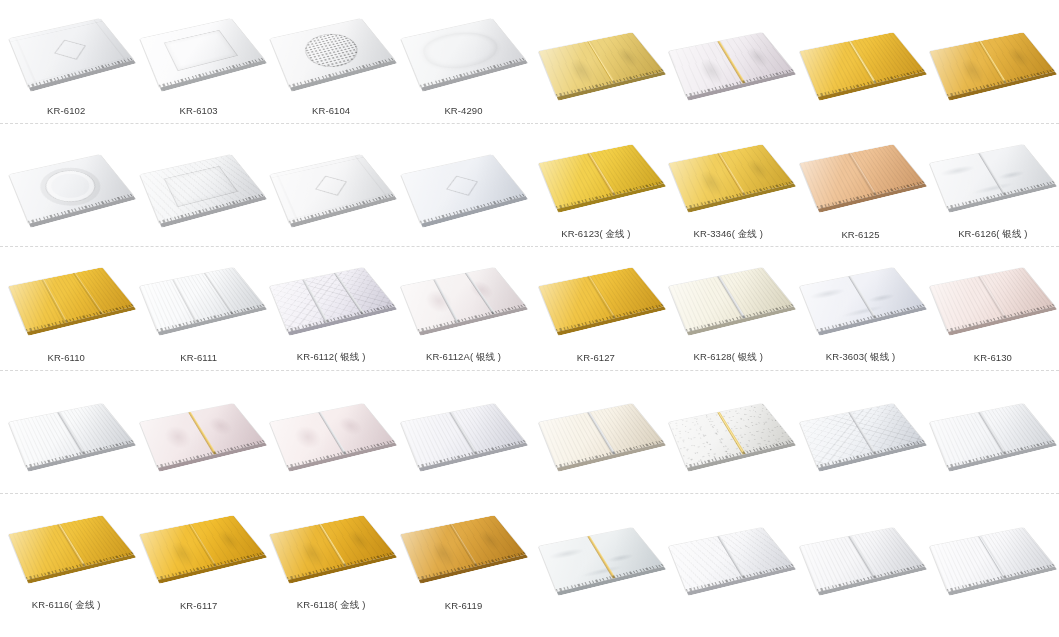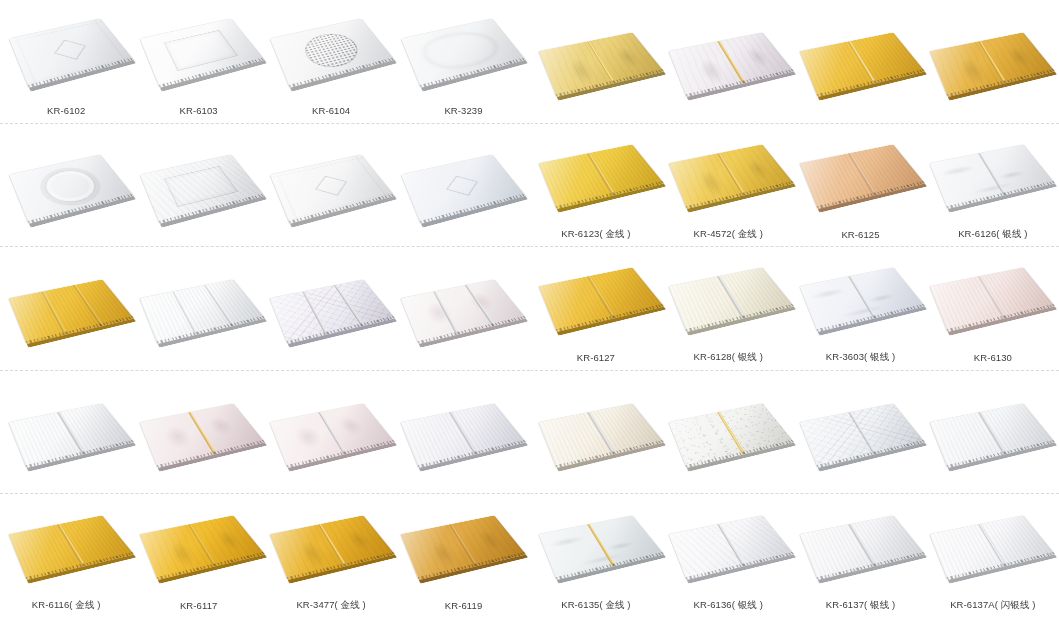--- a/index.html
+++ b/index.html
@@ -240,21 +240,21 @@
                 <div class="sheen"></div>
               </div>
               <div class="tile-edge" style="background: rgb(222, 223, 227);"></div>
             </div>
           </div>
         </div>
         <div class="row-labels">
           <div class="cell-label">KR-6102</div>
           <div class="cell-label">KR-6103</div>
           <div class="cell-label">KR-6104</div>
-          <div class="cell-label">KR-3239</div>
+          <div class="cell-label">KR-4290</div>
         </div>
       </div>
       <div class="panel-row">
         <div class="row-images">
           <div class="sample">
             <div class="tile-wrap">
               <div class="tile-face" style="background: linear-gradient(135deg, rgb(243, 244, 246) 0%, rgb(243, 244, 246) 45%, rgb(220, 222, 226) 100%);">
                 <div class="tex center-circle"></div>
                 <div class="ribs"></div>
                 <div class="sheen"></div>
@@ -340,20 +340,26 @@
                 <div class="tex swirl"></div>
                 <div class="groove silver" style="left: 33.3333%;"></div>
                 <div class="groove silver" style="left: 66.6667%;"></div>
                 <div class="ribs"></div>
                 <div class="sheen"></div>
               </div>
               <div class="tile-edge" style="background: rgb(227, 217, 220);"></div>
             </div>
           </div>
         </div>
+        <div class="row-labels">
+          <div class="cell-label">KR-6110</div>
+          <div class="cell-label">KR-6111</div>
+          <div class="cell-label">KR-6112( 银线 )</div>
+          <div class="cell-label">KR-6112A( 银线 )</div>
+        </div>
       </div>
       <div class="panel-row">
         <div class="row-images">
           <div class="sample">
             <div class="tile-wrap" style="width: 106px; height: 74px; transform: perspective(360px) rotateX(53deg) rotateZ(-20deg);">
               <div class="tile-face" style="background: linear-gradient(135deg, rgb(249, 250, 251) 0%, rgb(249, 250, 251) 45%, rgb(220, 223, 228) 100%);">
                 <div class="tex lines"></div>
                 <div class="groove silver" style="left: 50%;"></div>
                 <div class="ribs"></div>
                 <div class="sheen"></div>
@@ -439,21 +445,21 @@
                 <div class="ribs"></div>
                 <div class="sheen"></div>
               </div>
               <div class="tile-edge" style="background: rgb(192, 134, 36);"></div>
             </div>
           </div>
         </div>
         <div class="row-labels">
           <div class="cell-label">KR-6116( 金线 )</div>
           <div class="cell-label">KR-6117</div>
-          <div class="cell-label">KR-3477( 金线 )</div>
+          <div class="cell-label">KR-6118( 金线 )</div>
           <div class="cell-label">KR-6119</div>
         </div>
       </div>
     </div>
     <div class="column right">
       <div class="panel-row">
         <div class="row-images">
           <div class="sample">
             <div class="tile-wrap" style="width: 106px; height: 74px; transform: perspective(360px) rotateX(53deg) rotateZ(-20deg);">
               <div class="tile-face" style="background: linear-gradient(135deg, rgb(236, 210, 122) 0%, rgb(236, 210, 122) 45%, rgb(210, 178, 82) 100%);">
@@ -542,21 +548,21 @@
                 <div class="groove silver" style="left: 50%;"></div>
                 <div class="ribs"></div>
                 <div class="sheen"></div>
               </div>
               <div class="tile-edge" style="background: rgb(221, 224, 228);"></div>
             </div>
           </div>
         </div>
         <div class="row-labels">
           <div class="cell-label">KR-6123( 金线 )</div>
-          <div class="cell-label">KR-4572( 金线 )</div>
+          <div class="cell-label">KR-3346( 金线 )</div>
           <div class="cell-label">KR-6125</div>
           <div class="cell-label">KR-6126( 银线 )</div>
         </div>
       </div>
       <div class="panel-row">
         <div class="row-images">
           <div class="sample">
             <div class="tile-wrap" style="width: 106px; height: 74px; transform: perspective(360px) rotateX(53deg) rotateZ(-20deg);">
               <div class="tile-face" style="background: linear-gradient(135deg, rgb(240, 194, 60) 0%, rgb(240, 194, 60) 45%, rgb(214, 161, 34) 100%);">
                 <div class="tex lines"></div>
@@ -696,21 +702,15 @@
               <div class="tile-face" style="background: linear-gradient(135deg, rgb(249, 249, 251) 0%, rgb(249, 249, 251) 45%, rgb(226, 228, 233) 100%);">
                 <div class="tex lines"></div>
                 <div class="groove flashsilver" style="left: 50%;"></div>
                 <div class="ribs"></div>
                 <div class="sheen"></div>
               </div>
               <div class="tile-edge" style="background: rgb(226, 228, 233);"></div>
             </div>
           </div>
         </div>
-        <div class="row-labels">
-          <div class="cell-label">KR-6135( 金线 )</div>
-          <div class="cell-label">KR-6136( 银线 )</div>
-          <div class="cell-label">KR-6137( 银线 )</div>
-          <div class="cell-label">KR-6137A( 闪银线 )</div>
-        </div>
       </div>
     </div>
   </div>
 
 </body></html>

